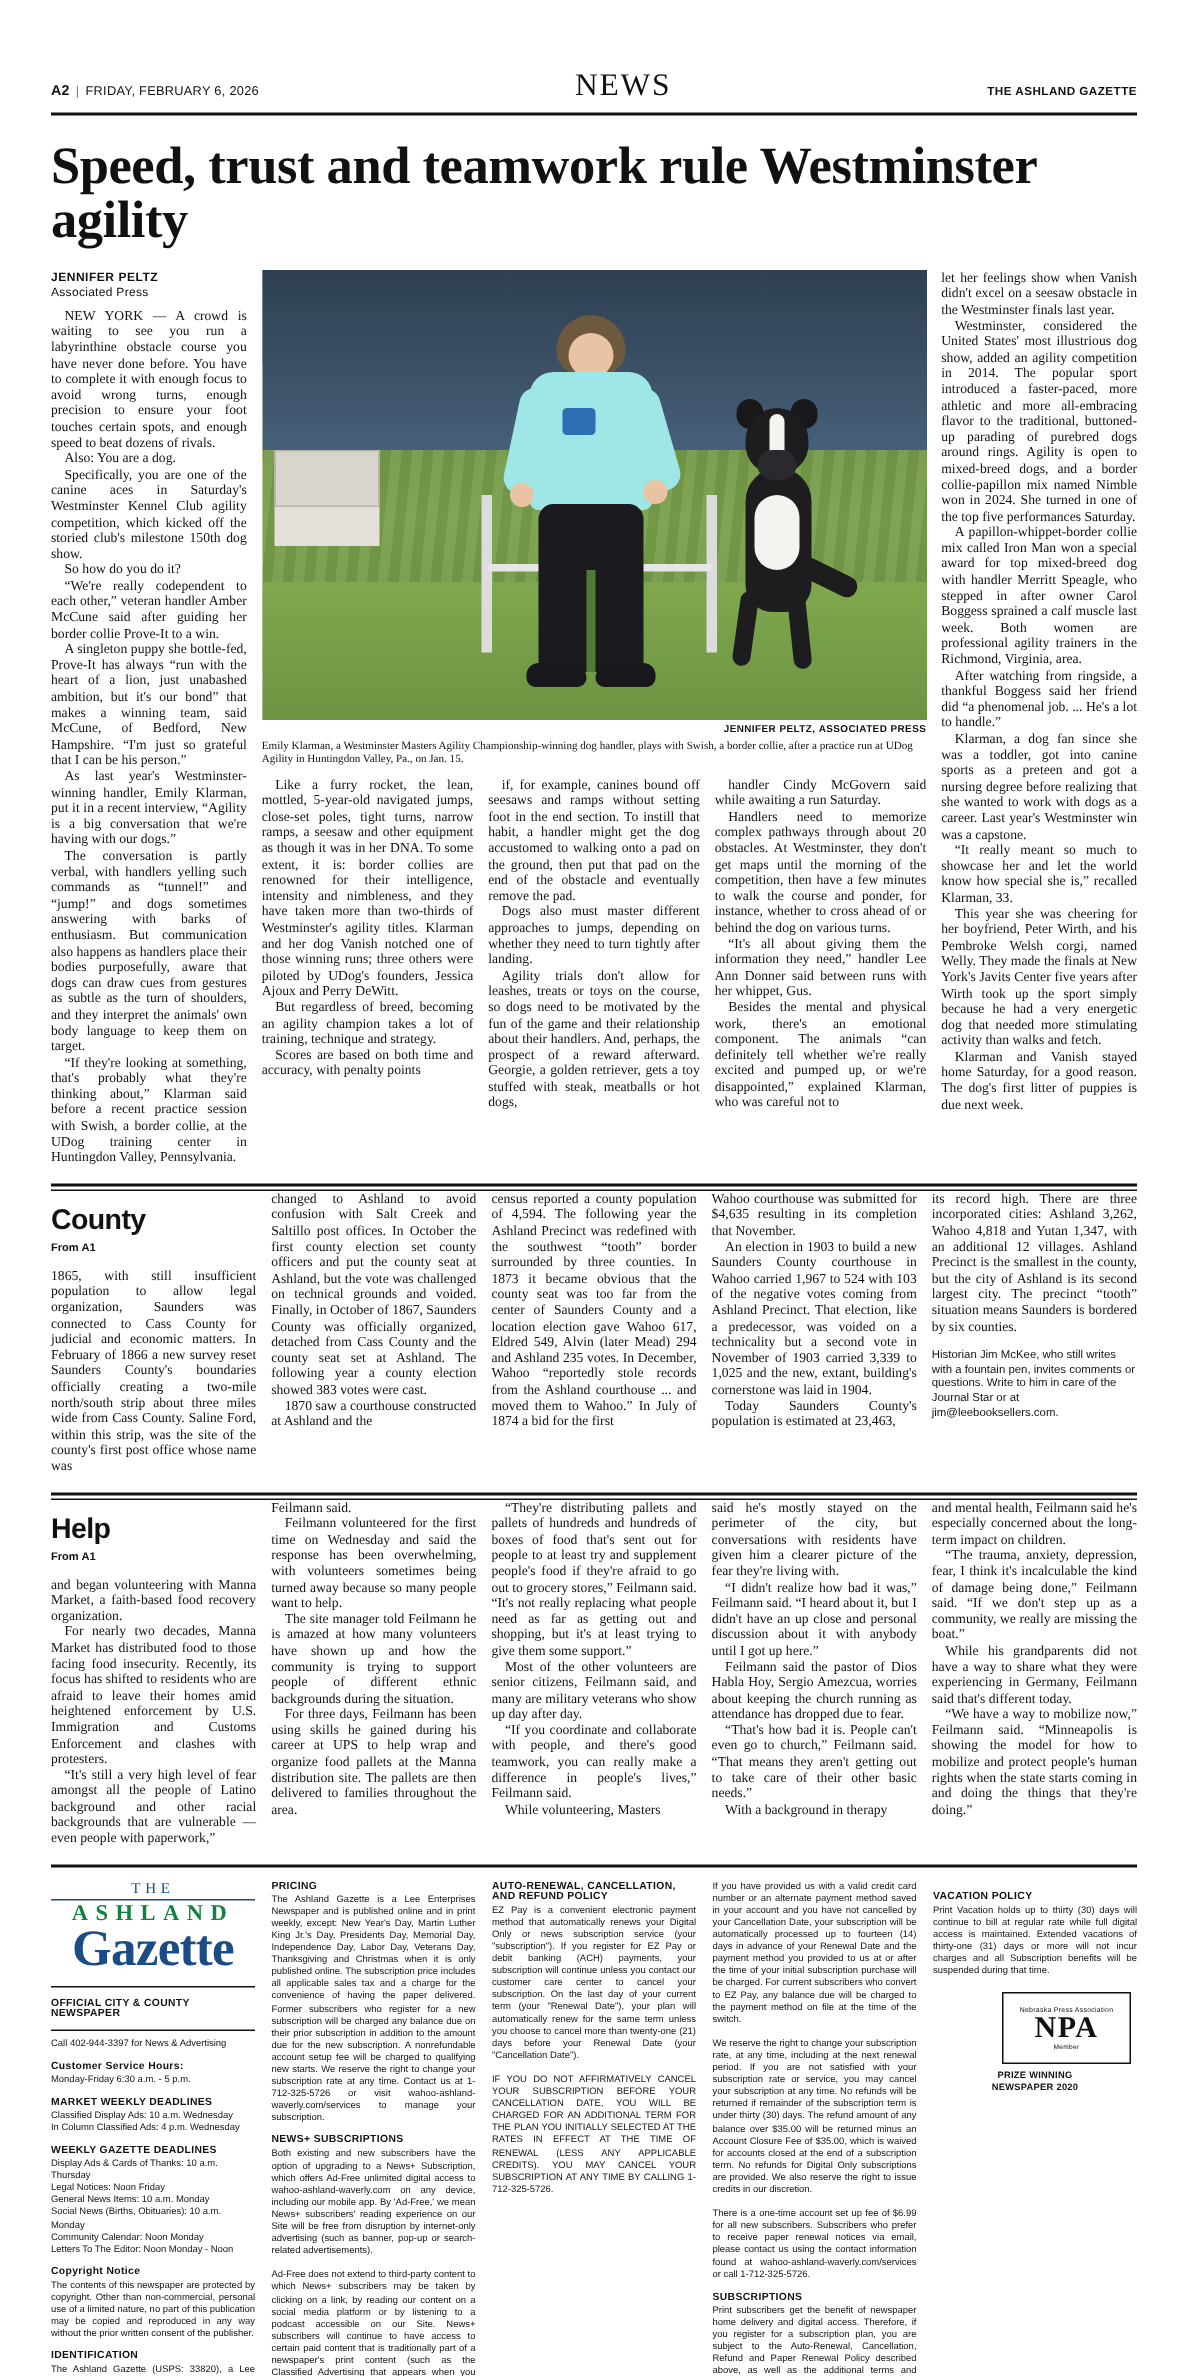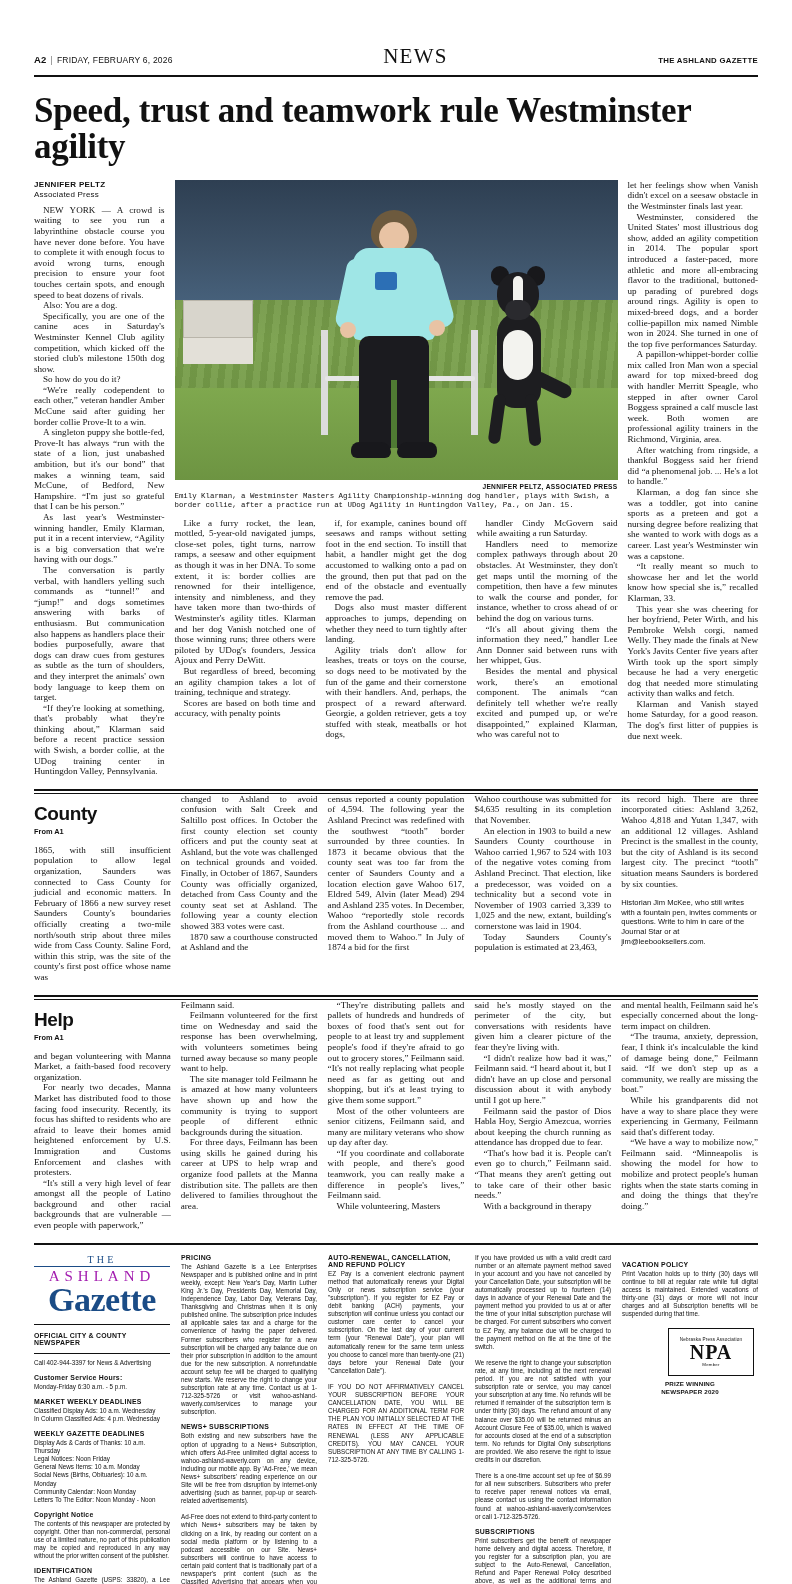--- a/index.html
+++ b/index.html
@@ -108,21 +108,21 @@
   .d-fl2  { position:absolute; left:52px; top:128px; width:12px; height:52px; background:#1d1d20; border-radius:6px; transform:rotate(-6deg);}
   .d-tail { position:absolute; left:56px; top:112px; width:42px; height:14px; background:#1d1d20; border-radius:7px; transform:rotate(26deg);}
 
   .photo-credit {
     font-family:"Liberation Sans", sans-serif;
     font-size:6.6px; letter-spacing:.3px; text-align:right;
     margin-top:3px; font-weight:bold;
   }
   .photo-credit .org { font-weight:600; }
   .photo-cap {
-    font-family:Liberation Mono, monospace;
+    font-family:Liberation Serif, serif;
     font-size:7.4px; line-height:9.4px; margin-top:2px; margin-bottom:7px;
   }
 
   .sub-cols { display:flex; gap:10px; }
   .sub-cols .col { width:141px; }
 
   
   .rule-sec { border-top:2px solid #111; margin: 12px 0 0 0; }
   .rule-sec-thin { border-top:1px solid #111; margin-top:2px; }
 
@@ -149,22 +149,22 @@
   .f-col.c3 { width:152px; }
   .f-col.c4 { width:152px; }
   .f-col.c5 { width:152px; }
 
   .logo-the {
     font-family:"Liberation Serif", serif; font-weight:normal;
     font-size:10px; letter-spacing:3.2px; text-align:center; color:#1b4c86;
     border-bottom:1.5px solid #1b4c86; padding-bottom:1px; width:100%;
   }
   .logo-ash {
-    font-family:"Liberation Serif", serif; font-weight:normal;
-    font-size:15px; letter-spacing:5px; text-align:center; color:#a21caf;
+    font-family:"Liberation Serif", serif; font-weight:bold;
+    font-size:15px; letter-spacing:5px; text-align:center; color:#15803d;
     margin-top:1px;
   }
   .logo-gaz {
     font-family:"Liberation Serif", serif; font-weight:bold;
     font-size:34px; line-height:34px; letter-spacing:-0.5px; text-align:center; color:#1b4c86;
     margin-top:-2px;
   }
   .f-rule { border-top:1px solid #111; margin:7px 0 5px 0; }
   .f-h {
     font-family:"Liberation Sans", sans-serif;
@@ -208,21 +208,21 @@
   <div class="art">
 
     <div class="col">
       <div class="byline-name">JENNIFER PELTZ</div>
       <div class="byline-org">Associated Press</div>
       <p class="body">NEW YORK — A crowd is waiting to see you run a labyrinthine obstacle course you have never done before. You have to complete it with enough focus to avoid wrong turns, enough precision to ensure your foot touches certain spots, and enough speed to beat dozens of rivals.</p>
       <p class="body">Also: You are a dog.</p>
       <p class="body">Specifically, you are one of the canine aces in Saturday's Westminster Kennel Club agility competition, which kicked off the storied club's milestone 150th dog show.</p>
       <p class="body">So how do you do it?</p>
       <p class="body">“We're really codependent to each other,” veteran handler Amber McCune said after guiding her border collie Prove-It to a win.</p>
-      <p class="body">A singleton puppy she bottle-fed, Prove-It has always “run with the state of a lion, just unabashed ambition, but it's our bond” that makes a winning team, said McCune, of Bedford, New Hampshire. “I'm just so grateful that I can be his person.”</p>
+      <p class="body">A singleton puppy she bottle-fed, Prove-It has always “run with the heart of a lion, just unabashed ambition, but it's our bond” that makes a winning team, said McCune, of Bedford, New Hampshire. “I'm just so grateful that I can be his person.”</p>
       <p class="body">As last year's Westminster-winning handler, Emily Klarman, put it in a recent interview, “Agility is a big conversation that we're having with our dogs.”</p>
       <p class="body">The conversation is partly verbal, with handlers yelling such commands as “tunnel!” and “jump!” and dogs sometimes answering with barks of enthusiasm. But communication also happens as handlers place their bodies purposefully, aware that dogs can draw cues from gestures as subtle as the turn of shoulders, and they interpret the animals' own body language to keep them on target.</p>
       <p class="body">“If they're looking at something, that's probably what they're thinking about,” Klarman said before a recent practice session with Swish, a border collie, at the UDog training center in Huntingdon Valley, Pennsylvania.</p>
     </div>
 
     <div class="photo-wrap">
       <div class="photo">
         <div class="turf-a"></div>
         <div class="crowd"></div>
         <div class="bluewall"></div>
@@ -270,21 +270,21 @@
 
       <div class="sub-cols">
         <div class="col">
           <p class="body">Like a furry rocket, the lean, mottled, 5-year-old navigated jumps, close-set poles, tight turns, narrow ramps, a seesaw and other equipment as though it was in her DNA. To some extent, it is: border collies are renowned for their intelligence, intensity and nimbleness, and they have taken more than two-thirds of Westminster's agility titles. Klarman and her dog Vanish notched one of those winning runs; three others were piloted by UDog's founders, Jessica Ajoux and Perry DeWitt.</p>
           <p class="body">But regardless of breed, becoming an agility champion takes a lot of training, technique and strategy.</p>
           <p class="body">Scores are based on both time and accuracy, with penalty points</p>
         </div>
         <div class="col">
           <p class="body">if, for example, canines bound off seesaws and ramps without setting foot in the end section. To instill that habit, a handler might get the dog accustomed to walking onto a pad on the ground, then put that pad on the end of the obstacle and eventually remove the pad.</p>
           <p class="body">Dogs also must master different approaches to jumps, depending on whether they need to turn tightly after landing.</p>
-          <p class="body">Agility trials don't allow for leashes, treats or toys on the course, so dogs need to be motivated by the fun of the game and their cornerstone with their handlers. And, perhaps, the prospect of a reward afterward. Georgie, a golden retriever, gets a toy stuffed with steak, meatballs or hot dogs,</p>
+          <p class="body">Agility trials don't allow for leashes, treats or toys on the course, so dogs need to be motivated by the fun of the game and their relationship about their handlers. And, perhaps, the prospect of a reward afterward. Georgie, a golden retriever, gets a toy stuffed with steak, meatballs or hot dogs,</p>
         </div>
         <div class="col">
           <p class="body">handler Cindy McGovern said while awaiting a run Saturday.</p>
           <p class="body">Handlers need to memorize complex pathways through about 20 obstacles. At Westminster, they don't get maps until the morning of the competition, then have a few minutes to walk the course and ponder, for instance, whether to cross ahead of or behind the dog on various turns.</p>
           <p class="body">“It's all about giving them the information they need,” handler Lee Ann Donner said between runs with her whippet, Gus.</p>
           <p class="body">Besides the mental and physical work, there's an emotional component. The animals “can definitely tell whether we're really excited and pumped up, or we're disappointed,” explained Klarman, who was careful not to</p>
         </div>
       </div>
     </div>
 
@@ -351,21 +351,21 @@
     <div class="col">
       <p class="body noind">said he's mostly stayed on the perimeter of the city, but conversations with residents have given him a clearer picture of the fear they're living with.</p>
       <p class="body">“I didn't realize how bad it was,” Feilmann said. “I heard about it, but I didn't have an up close and personal discussion about it with anybody until I got up here.”</p>
       <p class="body">Feilmann said the pastor of Dios Habla Hoy, Sergio Amezcua, worries about keeping the church running as attendance has dropped due to fear.</p>
       <p class="body">“That's how bad it is. People can't even go to church,” Feilmann said. “That means they aren't getting out to take care of their other basic needs.”</p>
       <p class="body">With a background in therapy</p>
     </div>
     <div class="col">
       <p class="body noind">and mental health, Feilmann said he's especially concerned about the long-term impact on children.</p>
       <p class="body">“The trauma, anxiety, depression, fear, I think it's incalculable the kind of damage being done,” Feilmann said. “If we don't step up as a community, we really are missing the boat.”</p>
-      <p class="body">While his grandparents did not have a way to share place they were experiencing in Germany, Feilmann said that's different today.</p>
+      <p class="body">While his grandparents did not have a way to share what they were experiencing in Germany, Feilmann said that's different today.</p>
       <p class="body">“We have a way to mobilize now,” Feilmann said. “Minneapolis is showing the model for how to mobilize and protect people's human rights when the state starts coming in and doing the things that they're doing.”</p>
     </div>
   </div>
 
   <div class="rule-foot"></div>
   <div class="footer">
 
     <div class="f-col c1">
       <div>
         <div class="logo-the">THE</div>

